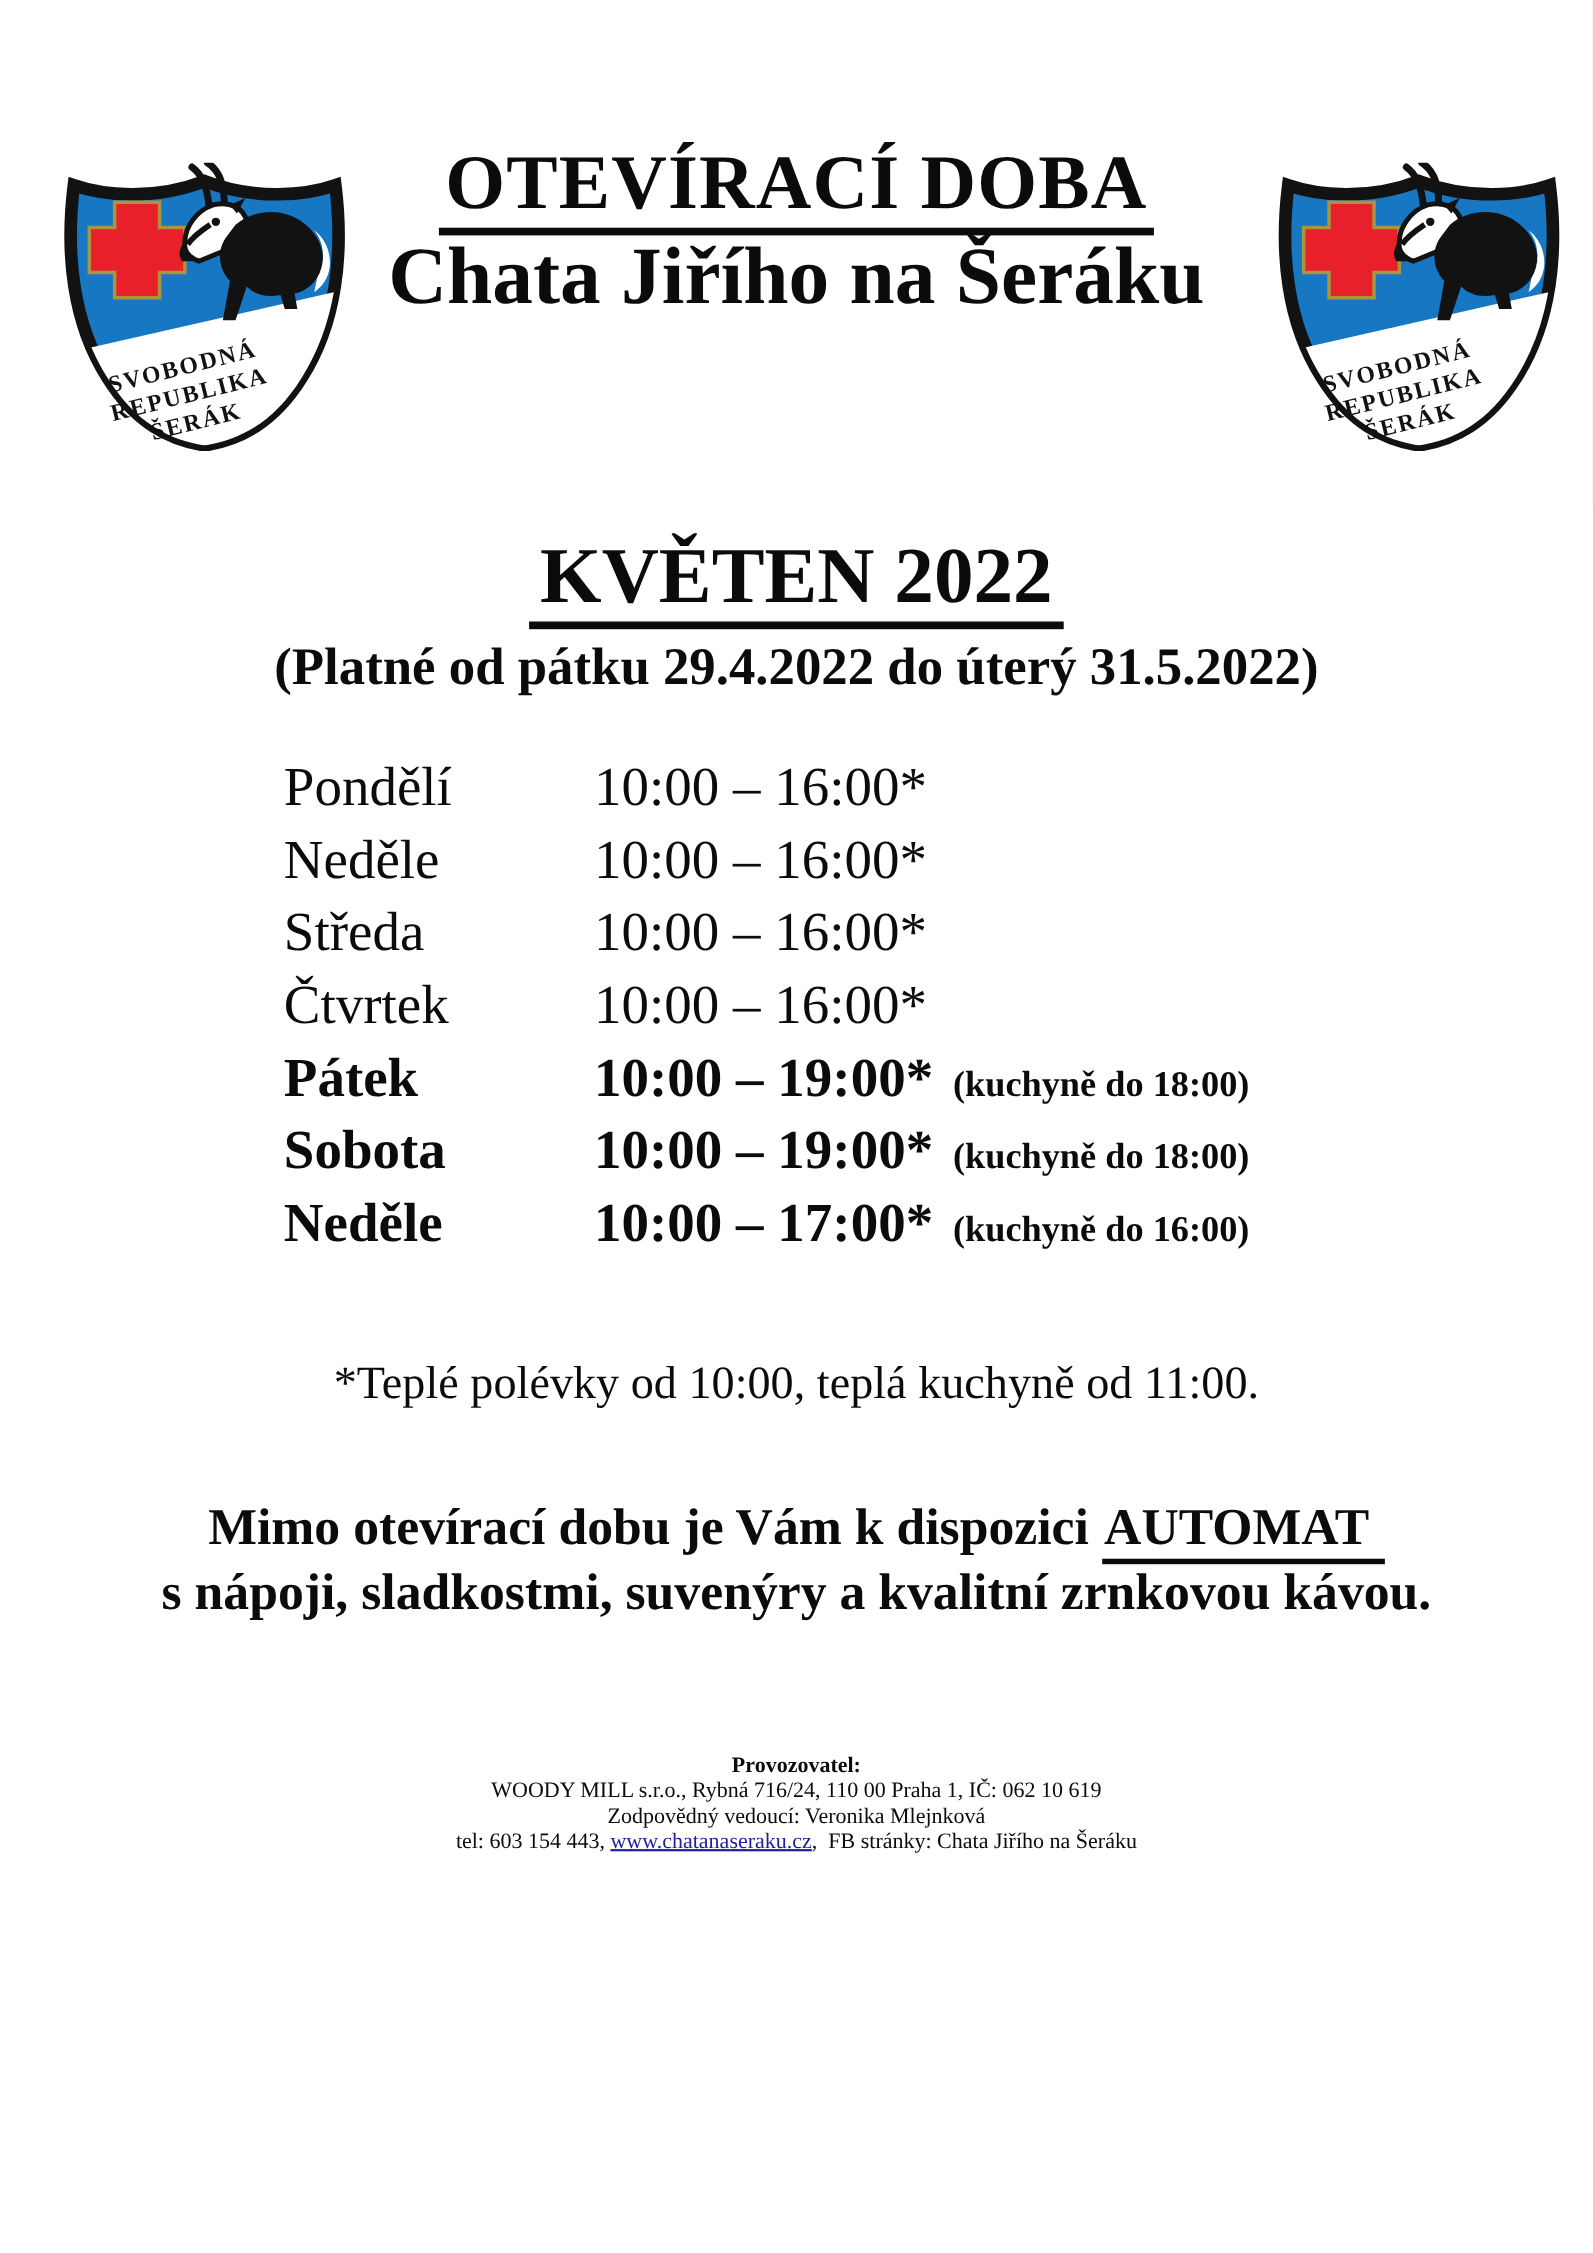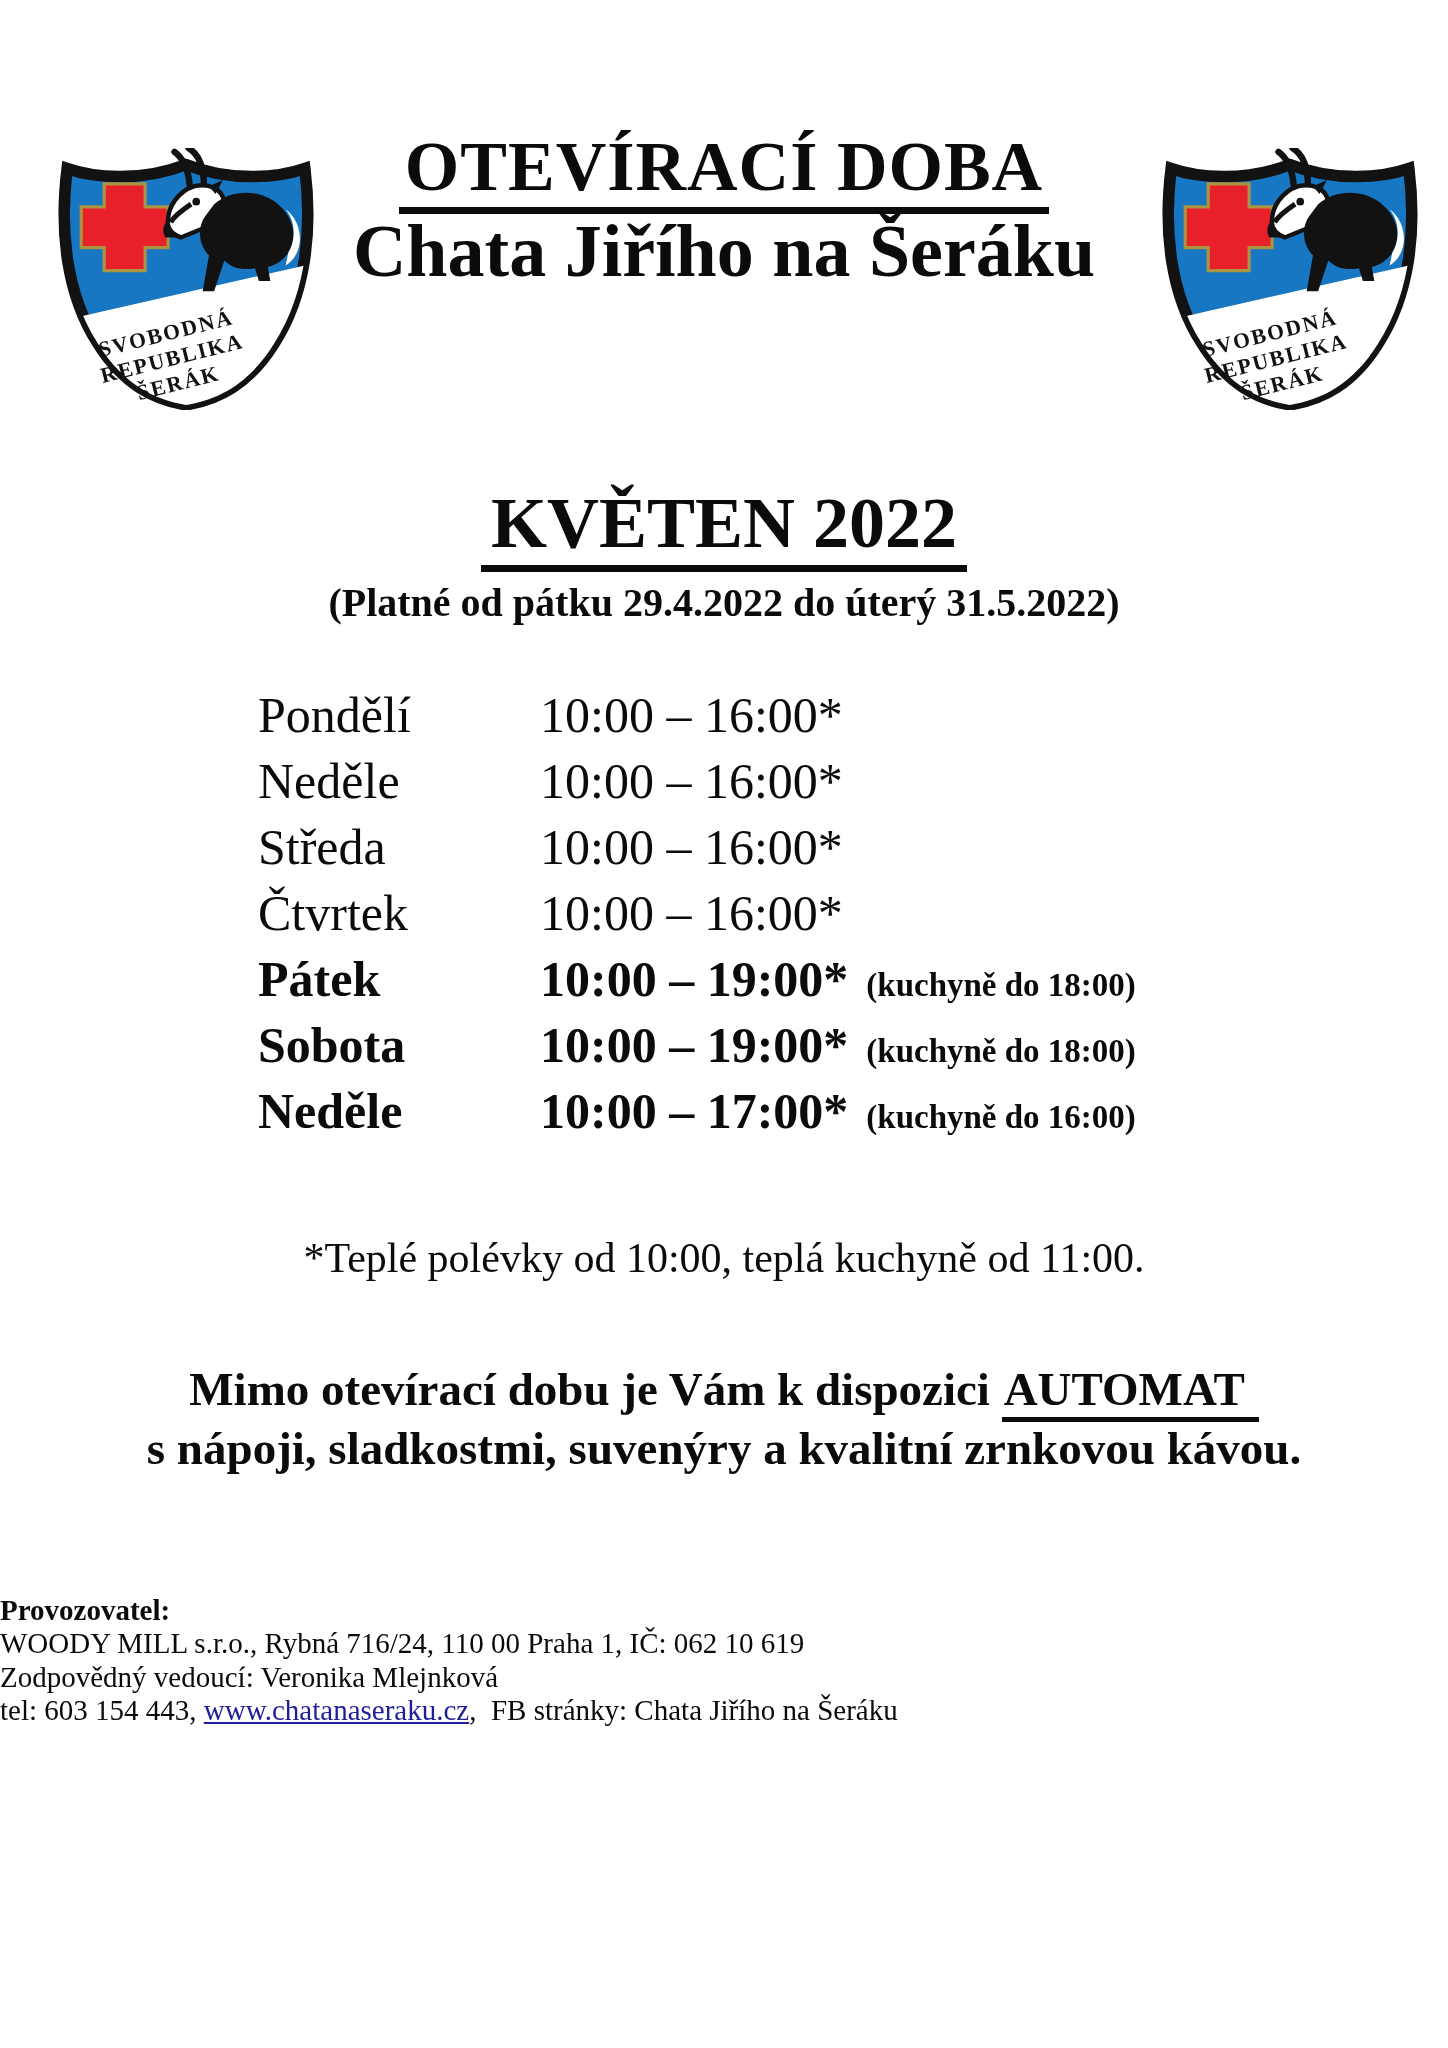--- a/index.html
+++ b/index.html
@@ -35,36 +35,36 @@
     font-size:17px;letter-spacing:1.5px;fill:#121212;text-anchor:middle;}
   
   .masthead{position:absolute;top:128px;left:120px;right:120px;text-align:center;}
   .masthead h1{margin:0;font-size:70px;line-height:1.1;font-weight:bold;letter-spacing:1px;}
   .masthead h1 .u{border-bottom:7px solid var(--ink);padding:0 6px 2px;}
   .masthead h2{margin:8px 0 0;font-size:74px;line-height:1.05;font-weight:bold;}
   
   .month{position:absolute;top:484px;left:0;right:0;text-align:center;}
   .month h3{margin:0;font-size:72px;line-height:1.1;font-weight:bold;}
   .month h3 .u{border-bottom:7px solid var(--ink);padding:0 10px 2px;}
-  .validity{margin:16px 0 0;font-size:40px;font-weight:bold;}
+  .validity{margin:16px 0 0;font-size:48px;font-weight:bold;}
   
   .schedule{position:absolute;top:686px;left:258px;right:0;}
   .srow{display:flex;align-items:baseline;height:66px;font-size:50px;font-weight:normal;}
   .srow.bold{font-weight:bold;}
   .day{width:282px;flex:0 0 282px;}
   .hours{white-space:pre;}
   .kitchen{font-size:33px;font-weight:bold;margin-left:18px;white-space:pre;text-align:center;}
   
   .note{position:absolute;top:1192px;left:0;right:0;text-align:center;font-size:42px;}
   .automat{position:absolute;top:1360px;left:0;right:0;text-align:center;
     font-size:47px;font-weight:bold;line-height:1.26;}
   .automat .u{border-bottom:5px solid var(--ink);padding:0 14px 2px 2px;}
   
-  .footer{position:absolute;top:1594px;left:0;right:0;
-    font-size:29px;line-height:1.15;}
+  .footer{position:absolute;top:1594px;left:0;right:0;text-align:center;
+    font-size:20px;line-height:1.15;}
   .footer p{margin:0;}
   .footer .op{font-weight:bold;}
   .link{color:var(--link-color);text-decoration:underline;cursor:pointer;font-family:Liberation Serif, serif;}
 </style>
 </head>
 <body>
 
 <div class="page">
 
   <div class="badge badge-left">

